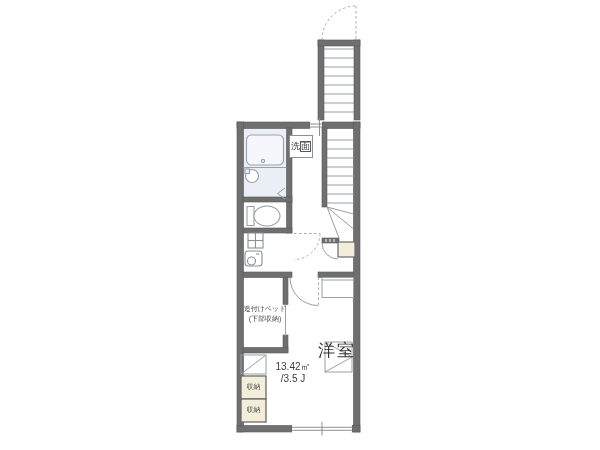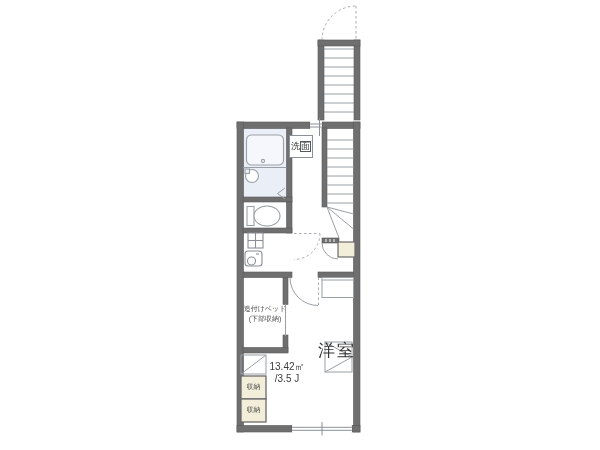--- a/index.html
+++ b/index.html
@@ -10,21 +10,21 @@
   #plan-svg{position:absolute;left:0;top:0;}
   .lbl{position:absolute;color:#3c3c3c;}
   .laundry-box{
     left:289px;top:135px;width:24px;height:23px;border:1px solid #8a8f98;
     box-sizing:border-box;display:flex;align-items:center;justify-content:center;
     font-size:9px;letter-spacing:0;background:#ffffff;
   }
   .laundry-box .boxed{border:1px solid #55585e;line-height:1.05;display:inline-block;}
   .bed-label{left:241px;top:304px;width:48px;text-align:center;font-size:7px;line-height:1.45;color:#4a4a4a;}
   .room-name{left:283px;top:339px;font-size:17px;letter-spacing:2px;color:#333333;margin-left:35px;}
-  .room-area{left:263px;top:361px;width:48px;text-align:center;font-size:10px;line-height:1.2;color:#3c3c3c;}
+  .room-area{left:269px;top:361px;width:48px;text-align:center;font-size:10px;line-height:1.2;color:#3c3c3c;}
   .storage-label{width:25px;text-align:center;font-size:7px;color:#4a4a4a;}
   .storage-upper{left:241px;top:382px;}
   .storage-lower{left:241px;top:405px;}
 </style>
 </head>
 <body>
 
 <div id="canvas">
 
   <svg id="plan-svg" width="600" height="450" viewBox="0 0 600 450">

